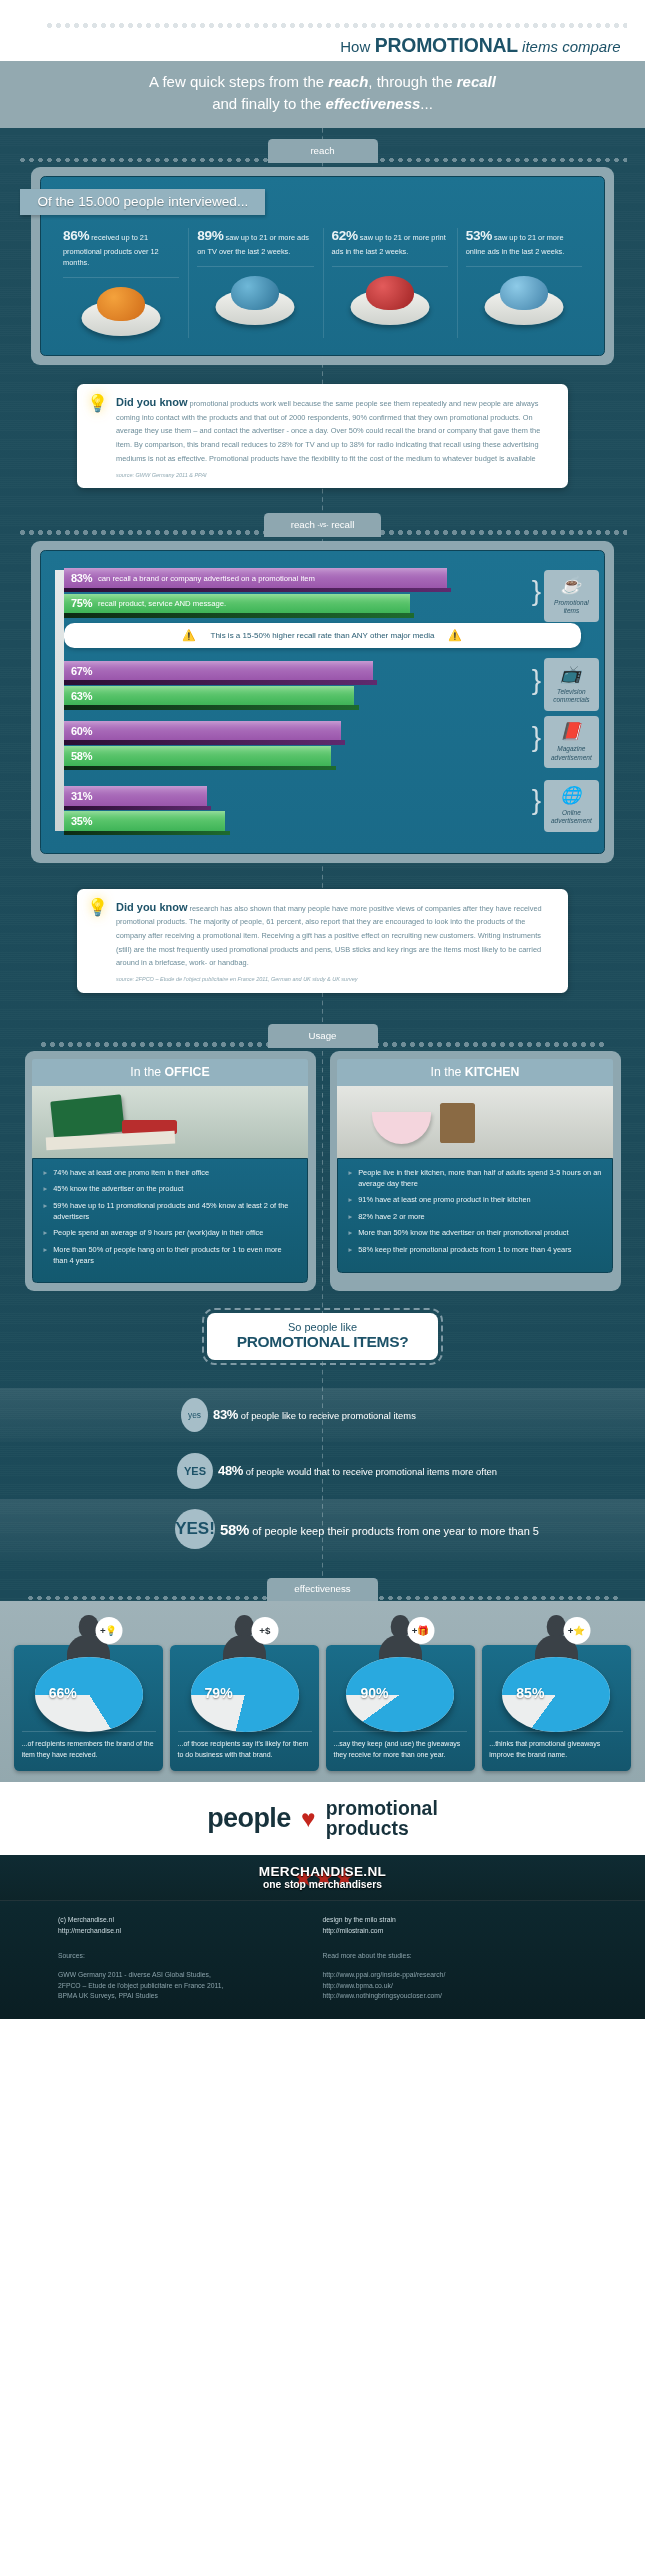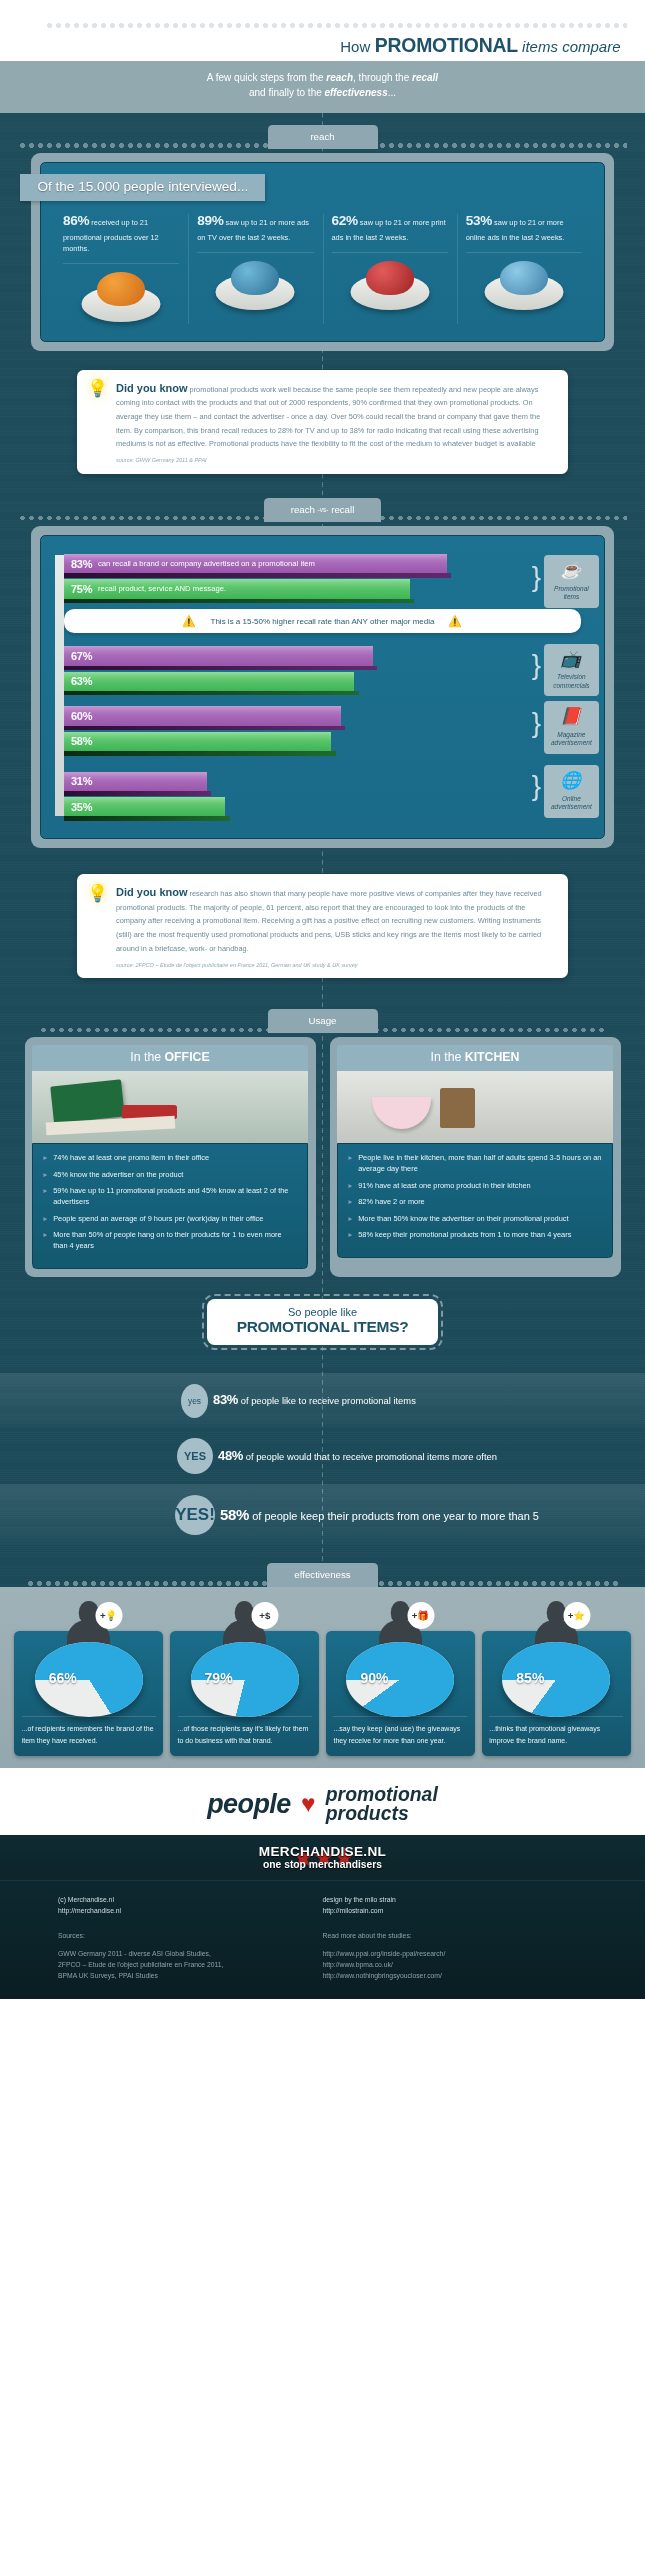--- a/index.html
+++ b/index.html
@@ -35,21 +35,21 @@
   }
   .hdr-title .how { font-weight: 400; letter-spacing: 0.1px; }
   .hdr-title .promo { font-weight: 700; font-size: 19.4px; letter-spacing: -0.2px; }
   .hdr-title .cmp { font-weight: 400; font-style: italic; }
 
   .hdr-band {
     background: #93a9b0;
     padding: 10.3px 0 13px;
     text-align: center;
   }
-  .hdr-band p { font-size: 10px; line-height: 1.45; color: #ffffff; font-weight: 300; }
+  .hdr-band p { font-size: 15px; line-height: 1.45; color: #ffffff; font-weight: 300; }
   .hdr-band em { font-style: italic; font-weight: 700; }
 
   
   .teal {
     background:
       repeating-linear-gradient(0deg, rgba(255,255,255,.018) 0 0.6px, transparent 0.6px 1.9px),
       linear-gradient(180deg, #1f4d5c 0%, #1c4a59 100%);
     padding-bottom: 0;
     position: relative;
   }
@@ -291,21 +291,21 @@
   .pie .pv {
     position: absolute; left: 14px; top: 28px;
     font-size: 14px; font-weight: 700; color: #fff;
     text-shadow: 0 1.3px 1.9px rgba(0,0,0,.45);
     z-index: 4;
   }
   .eline { height: 0.6px; background: rgba(255,255,255,.16); margin: 2.6px 0 6.5px; }
   .ecard p { font-size: 7px; line-height: 1.6; color: #eef5f7; }
 
   
-  .plp { background: #ffffff; text-align: center; padding: 17px 0 11px; font-style: italic; }
+  .plp { background: #ffffff; text-align: center; padding: 17px 0 17px; }
   .plp .row { display: flex; align-items: center; justify-content: center; gap: 10.3px; }
   .plp .w1 { font-size: 27px; font-weight: 700; color: #17323c; letter-spacing: -0.6px; }
   .plp .heart { font-size: 24.5px; color: #c4261d; }
   .plp .w2 { font-size: 19.4px; font-weight: 700; color: #17323c; text-align: left; line-height: 1; }
   .plp .w2 span { display: block; }
 
   
   .foot-logo {
     background: linear-gradient(180deg,#0f2b33,#0d2429);
     text-align: center; padding: 9px 0 10.3px; position: relative;

